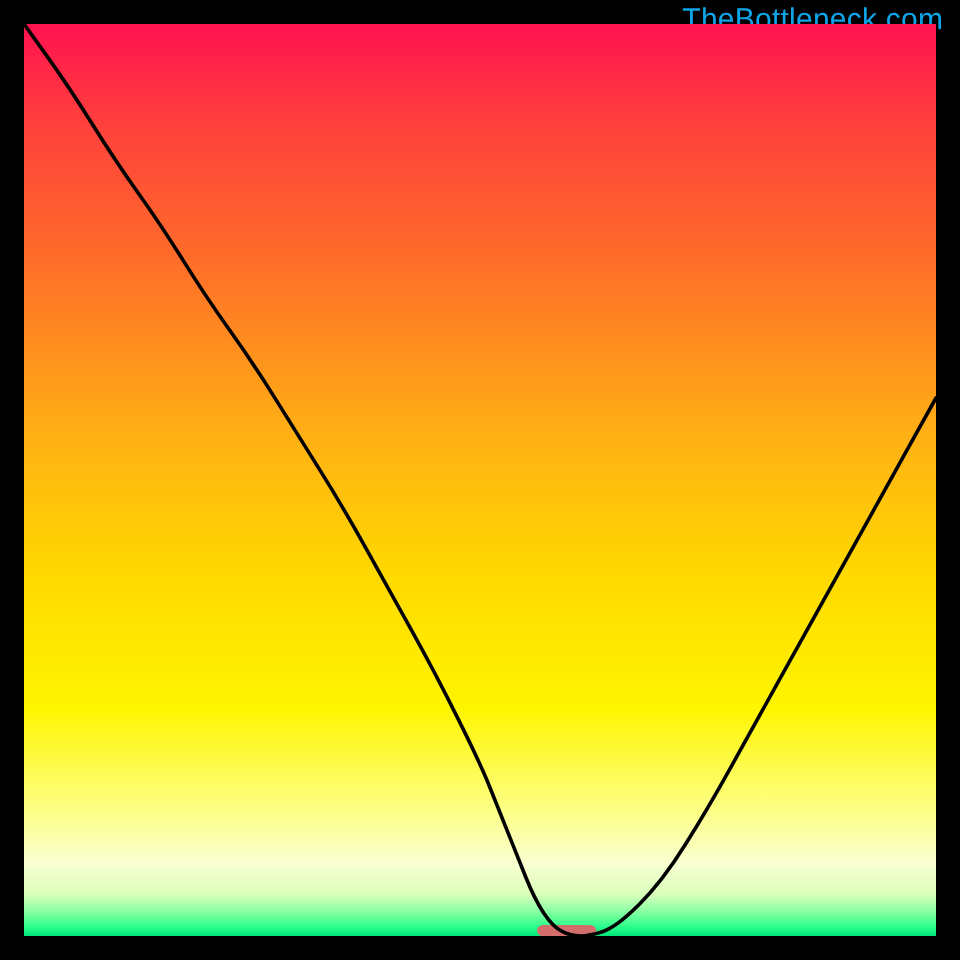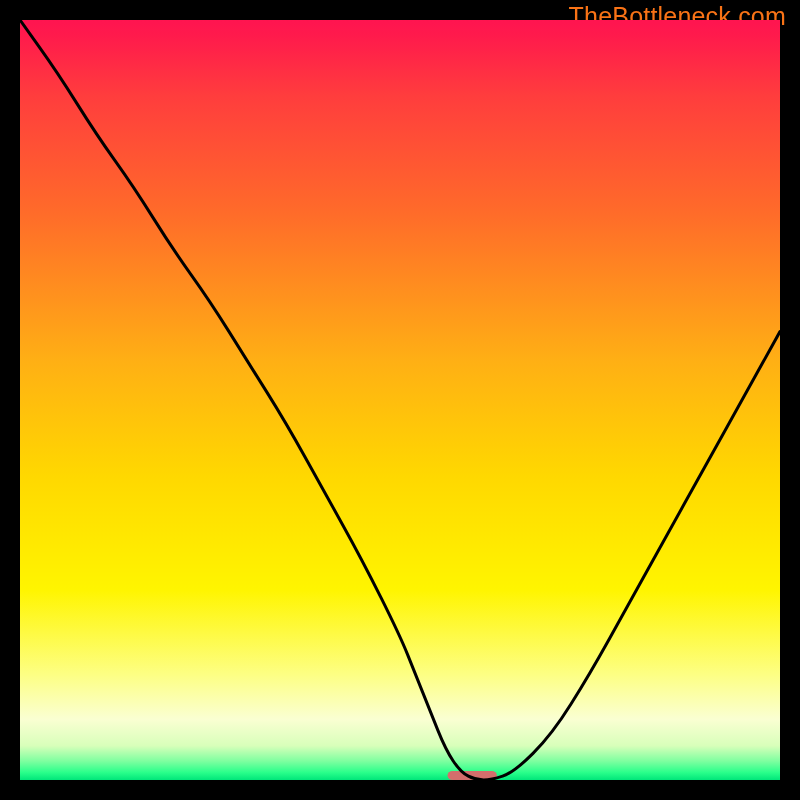--- a/index.html
+++ b/index.html
@@ -21,21 +21,21 @@
     position: absolute;
     left: 20px;
     top: 20px;
     width: 760px;
     height: 760px;
   }
   .watermark {
     position: absolute;
     top: 2px;
     right: 14px;
-    color: #f97316;
+    color: #0ea5e9;
     font-size: 25px;
     font-weight: 500;
     letter-spacing: 0.2px;
   }
 </style>
 </head>
 <body>
 
 <div class="frame">
   <div class="watermark">TheBottleneck.com</div>

